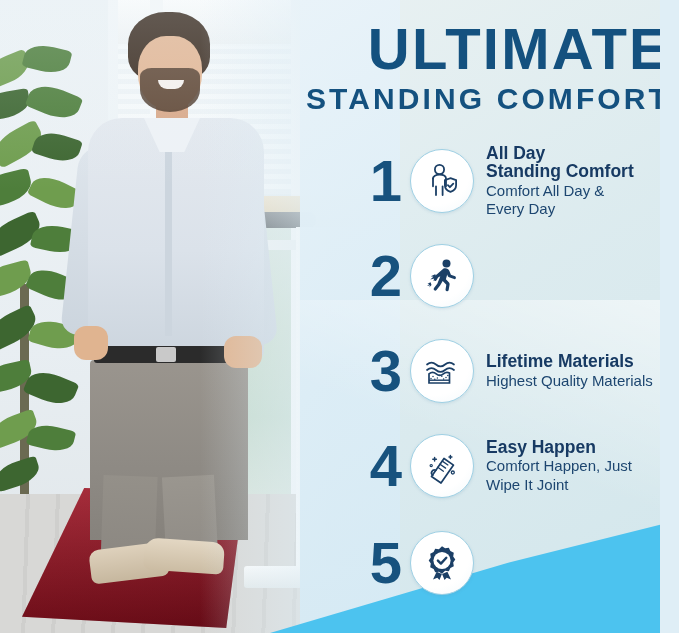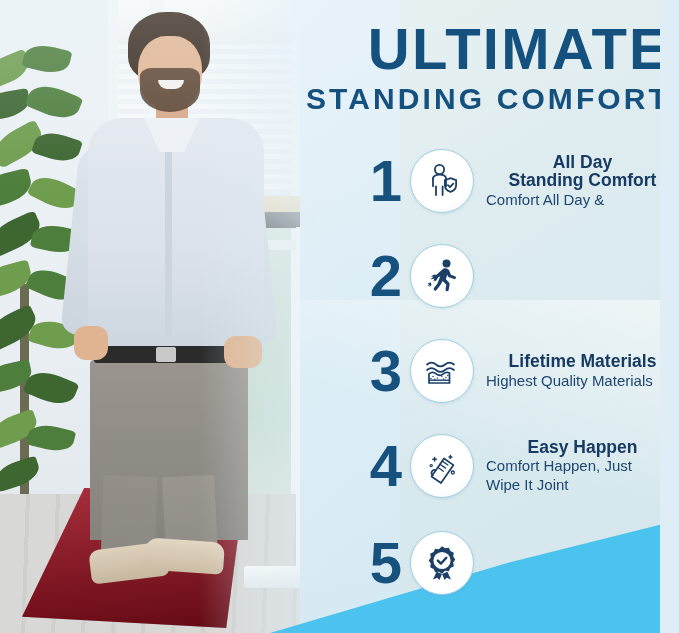--- a/index.html
+++ b/index.html
@@ -133,21 +133,21 @@
   .row{position:relative;display:flex;align-items:center;height:95px;}
   .row.r5{height:100px;}
   .num{width:44px;flex:0 0 44px;font-size:58px;line-height:58px;font-weight:bold;
        color:#17527e;text-align:center;}
   .ico{flex:0 0 62px;width:62px;height:62px;margin-left:2px;margin-right:12px;
        border-radius:50%;background:radial-gradient(circle at 38% 32%,#ffffff 62%,#f2f8fb 100%);
        border:1.6px solid #9fd0e4;display:flex;align-items:center;justify-content:center;
        box-shadow:0 1px 3px rgba(90,140,170,.18);}
   .ico svg{display:block;}
   .txt{flex:1 1 auto;min-width:0;}
-  .t-title{font-size:17.5px;line-height:18.5px;font-weight:bold;color:#173a63;text-align:center;}
+  .t-title{font-size:17.5px;line-height:18.5px;font-weight:bold;color:#173a63;}
   .t-sub{font-size:15px;line-height:16.5px;color:#1d4670;margin-top:2px;}
   .r5 .t-sub{color:#18476f;}
 </style>
 </head>
 <body>
 
 <div id="stage">
 
   <div class="photo">
     <div class="ph-wall"></div>
@@ -246,20 +246,21 @@
           <path d="M14 25.3V34M20.6 25.3V34" stroke-linecap="round"></path>
           <path d="M11 17.5V25.3" stroke-linecap="round"></path>
           <path d="M28.5 17.2l5.6 2v5.1c0 3.3-2.6 5.6-5.6 6.6-3-1-5.6-3.3-5.6-6.6v-5.1z"></path>
           <path d="M25.9 24.2l2 2 3.4-3.6" stroke-linecap="round" stroke-linejoin="round"></path>
         </svg>
       </div>
       <div class="txt">
         <div class="t-title">All Day</div>
         <div class="t-title">Standing Comfort</div>
         <div class="t-sub">Comfort All Day &amp;</div>
+        <div class="t-sub">Every Day</div>
       </div>
     </div>
 
     <div class="row">
       <div class="num">2</div>
       <div class="ico">
         <svg width="40" height="40" viewBox="0 0 40 40" fill="#1b3f66">
           <circle cx="24.5" cy="7.5" r="4"></circle>
           <path d="M21.5 12.5c2.6-.8 5 .2 5.8 2.2l1.6 4 4.2 1.6a1.5 1.5 0 0 1-1 2.8l-5-1.8a2.4 2.4 0 0 1-1.4-1.4l-.5-1.3-1.3 4.6 3.1 3.4c.5.5.7 1.2.6 1.9l-1 5.8a1.6 1.6 0 0 1-3.1-.5l.8-5-3.6-3.7-2.6 4.4-3.6 4.5a1.6 1.6 0 0 1-2.5-2l3.3-4.2 3-7.5-2.2 1.1-1.6 2.9a1.5 1.5 0 0 1-2.6-1.4l1.9-3.5c.2-.4.5-.7.9-.9z"></path>
           <path d="M13.2 18.2l-4.4 2.1 2.6.5-3.1 2.6 4.2-1-1.3 2.9 3.2-3.2-.6-2.8z"></path>

